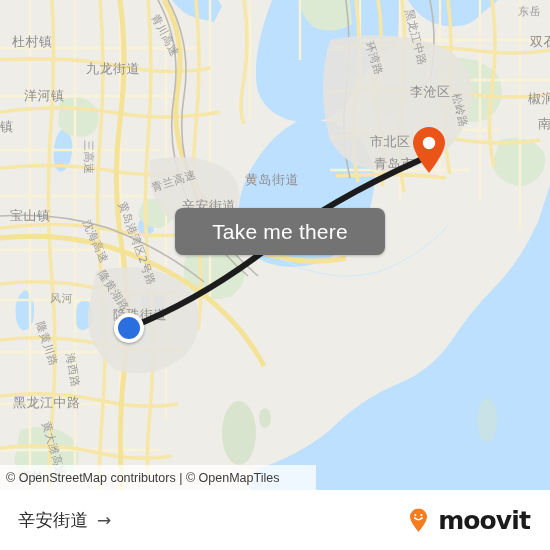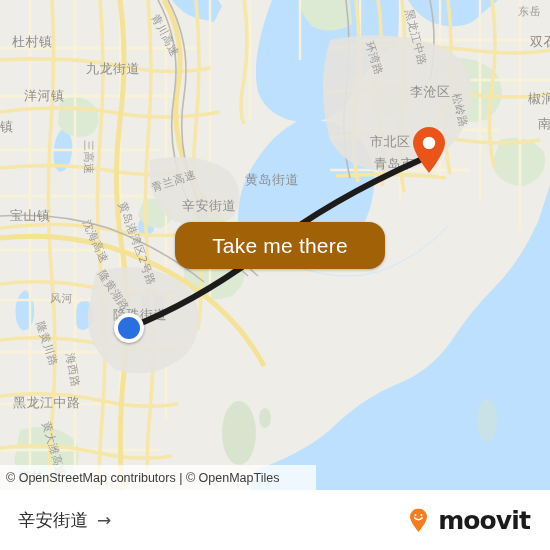--- a/index.html
+++ b/index.html
@@ -48,24 +48,24 @@
     width:22px;height:22px;border-radius:50%;
     background:#2A6FE0;
   }
 
   
   .dest-pin{position:absolute;left:411px;top:126px;width:36px;height:48px;}
 
   
   .cta{
     position:absolute;
-    left:175px;top:222px;
+    left:175px;top:208px;
     width:210px;height:47px;
-    background:#a16207;
-    border-radius:16px;
+    background:#737373;
+    border-radius:8px;
     box-shadow:0 1px 3px rgba(0,0,0,.25);
     display:flex;align-items:center;justify-content:center;
     cursor:pointer;
     border:none;
     padding:0;
   }
   .cta span{
     color:#ffffff;font-size:21px;
     font-family:"Liberation Sans","DejaVu Sans",sans-serif;
     letter-spacing:.2px;

